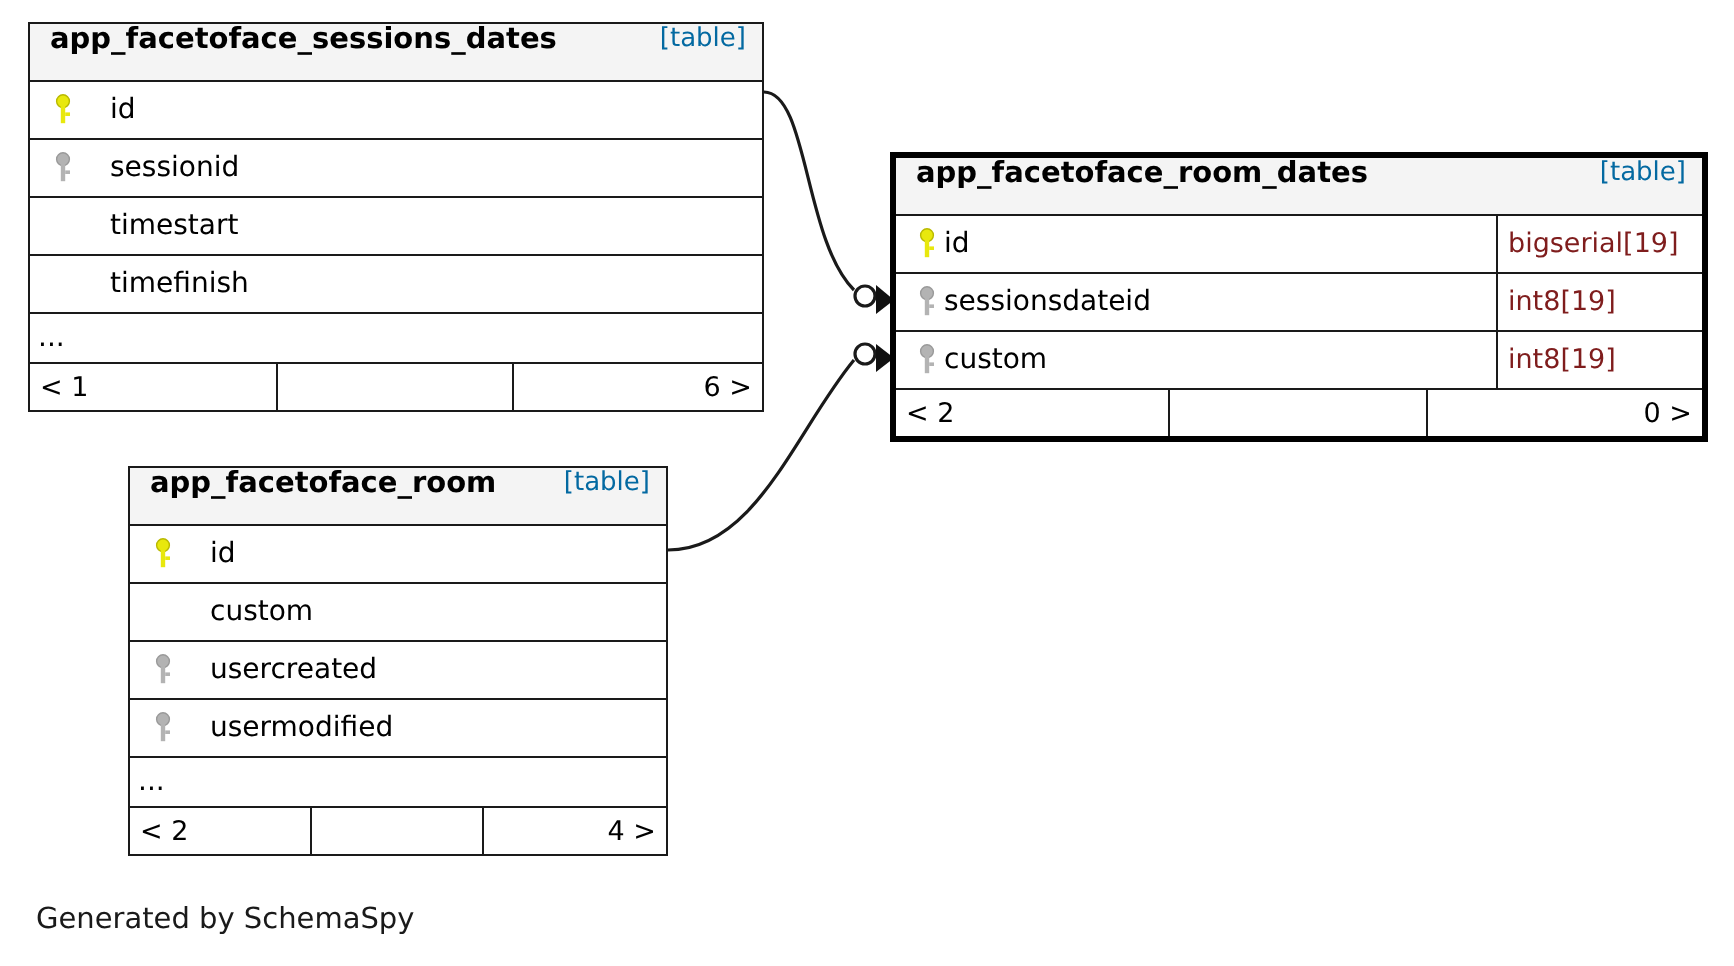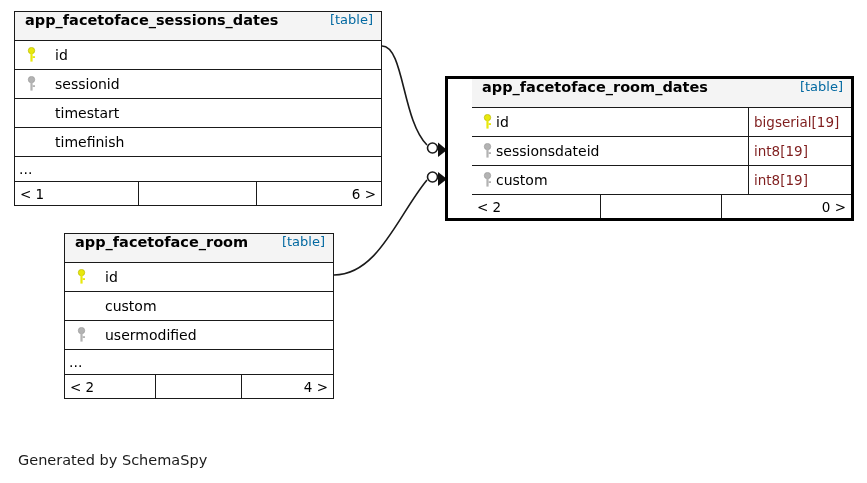--- a/index.html
+++ b/index.html
@@ -214,21 +214,21 @@
 
     <div class="ellipsis-row">...</div>
 
     <div class="footer-row">
       <div class="footer-cell footer-left">&lt; 1</div>
       <div class="footer-cell footer-mid"></div>
       <div class="footer-cell footer-right">6 &gt;</div>
     </div>
   </div>
 
-  <div class="table-box focus" id="t1" style="left:445px; top:76px; width:409px;padding-left:24px;">
+  <div class="table-box focus" id="t1" style="left:445px; top:76px; width:409px;">
     <div class="tb-header">
       <span class="tb-title">app_facetoface_room_dates</span>
       <span class="tb-tag">[table]</span>
     </div>
 
     <div class="tb-row">
       <div class="cell-name">
         <span class="key-slot">
           <svg width="9" height="16" viewBox="0 0 9 16">
             <circle cx="4.5" cy="3.6" r="3.2" fill="#e8e80d" stroke="#b9b900" stroke-width="0.7"></circle>
@@ -295,20 +295,32 @@
       </div>
     </div>
 
     <div class="tb-row">
       <div class="cell-name">
         <span class="key-slot"></span>
         <span class="col-label">custom</span>
       </div>
     </div>
 
+    <div class="tb-row">
+      <div class="cell-name">
+        <span class="key-slot">
+          <svg width="9" height="16" viewBox="0 0 9 16">
+            <circle cx="4.5" cy="3.6" r="3.2" fill="#b3b3b3" stroke="#9a9a9a" stroke-width="0.7"></circle>
+            <rect x="3.4" y="5.6" width="2.2" height="9" fill="#b3b3b3"></rect>
+            <rect x="5.6" y="9.2" width="2.4" height="1.8" fill="#b3b3b3"></rect>
+          </svg>
+        </span>
+        <span class="col-label">usercreated</span>
+      </div>
+    </div>
 
     <div class="tb-row">
       <div class="cell-name">
         <span class="key-slot">
           <svg width="9" height="16" viewBox="0 0 9 16">
             <circle cx="4.5" cy="3.6" r="3.2" fill="#b3b3b3" stroke="#9a9a9a" stroke-width="0.7"></circle>
             <rect x="3.4" y="5.6" width="2.2" height="9" fill="#b3b3b3"></rect>
             <rect x="5.6" y="9.2" width="2.4" height="1.8" fill="#b3b3b3"></rect>
           </svg>
         </span>

